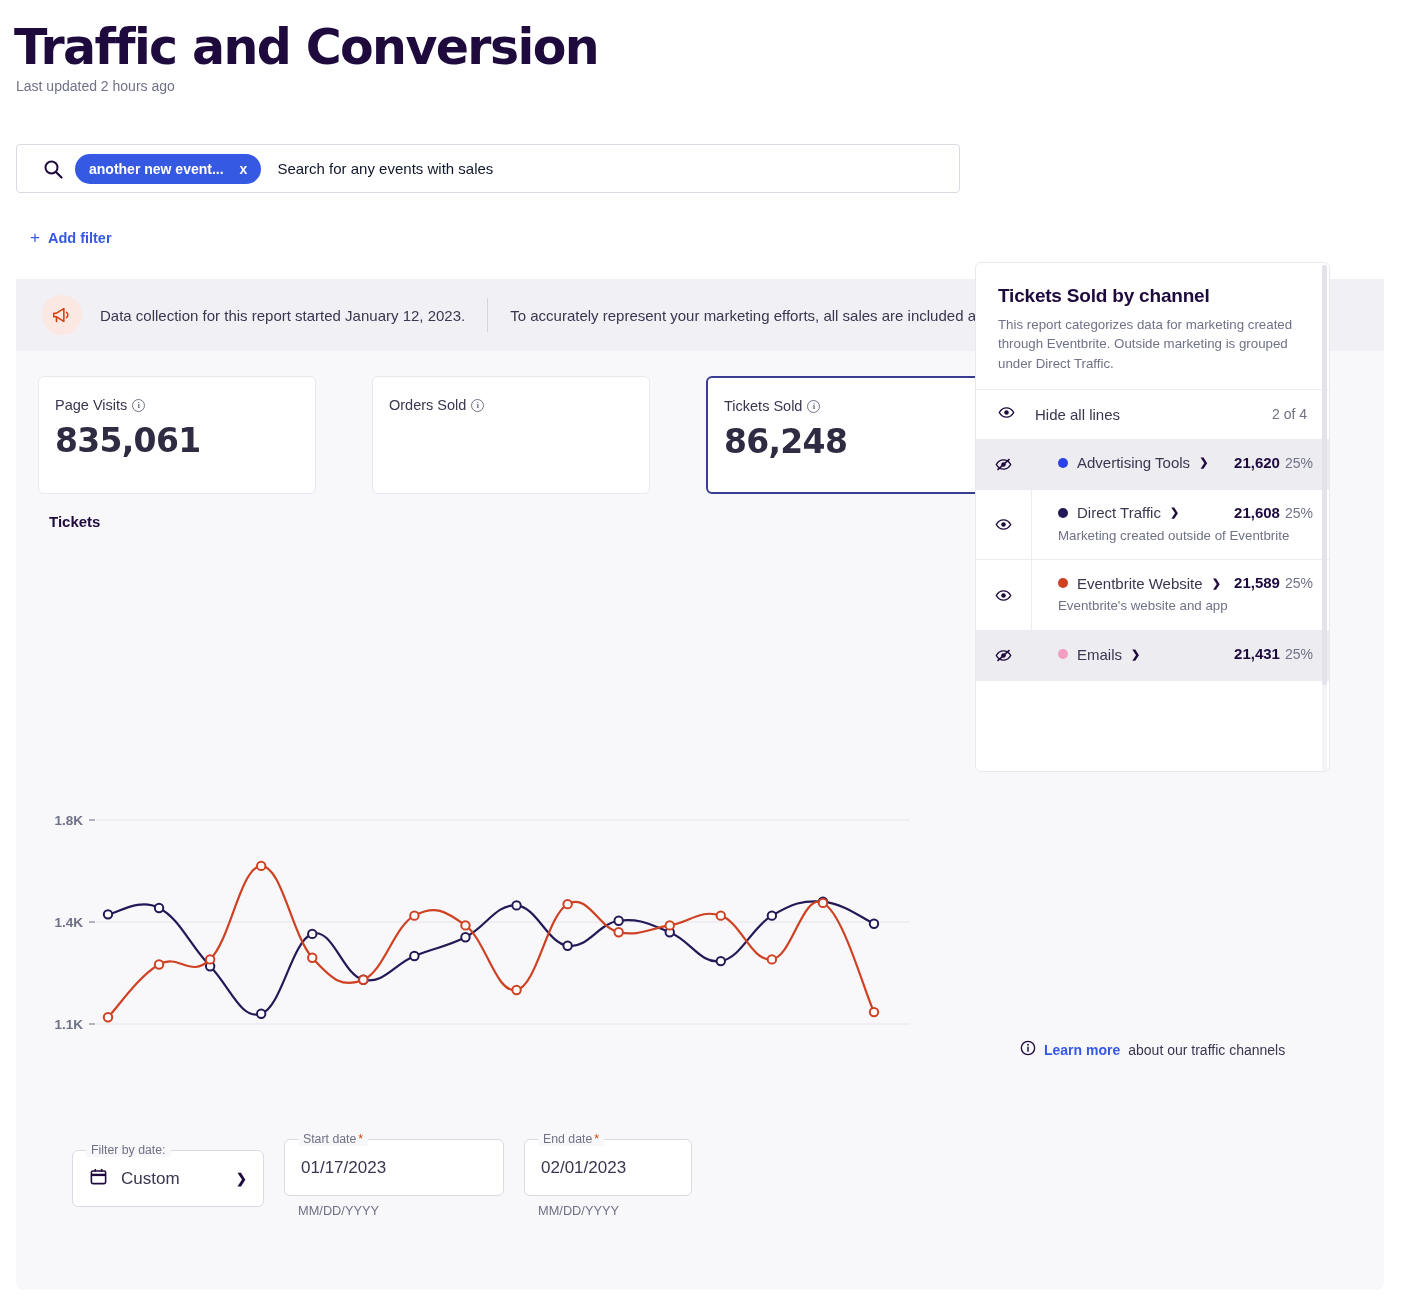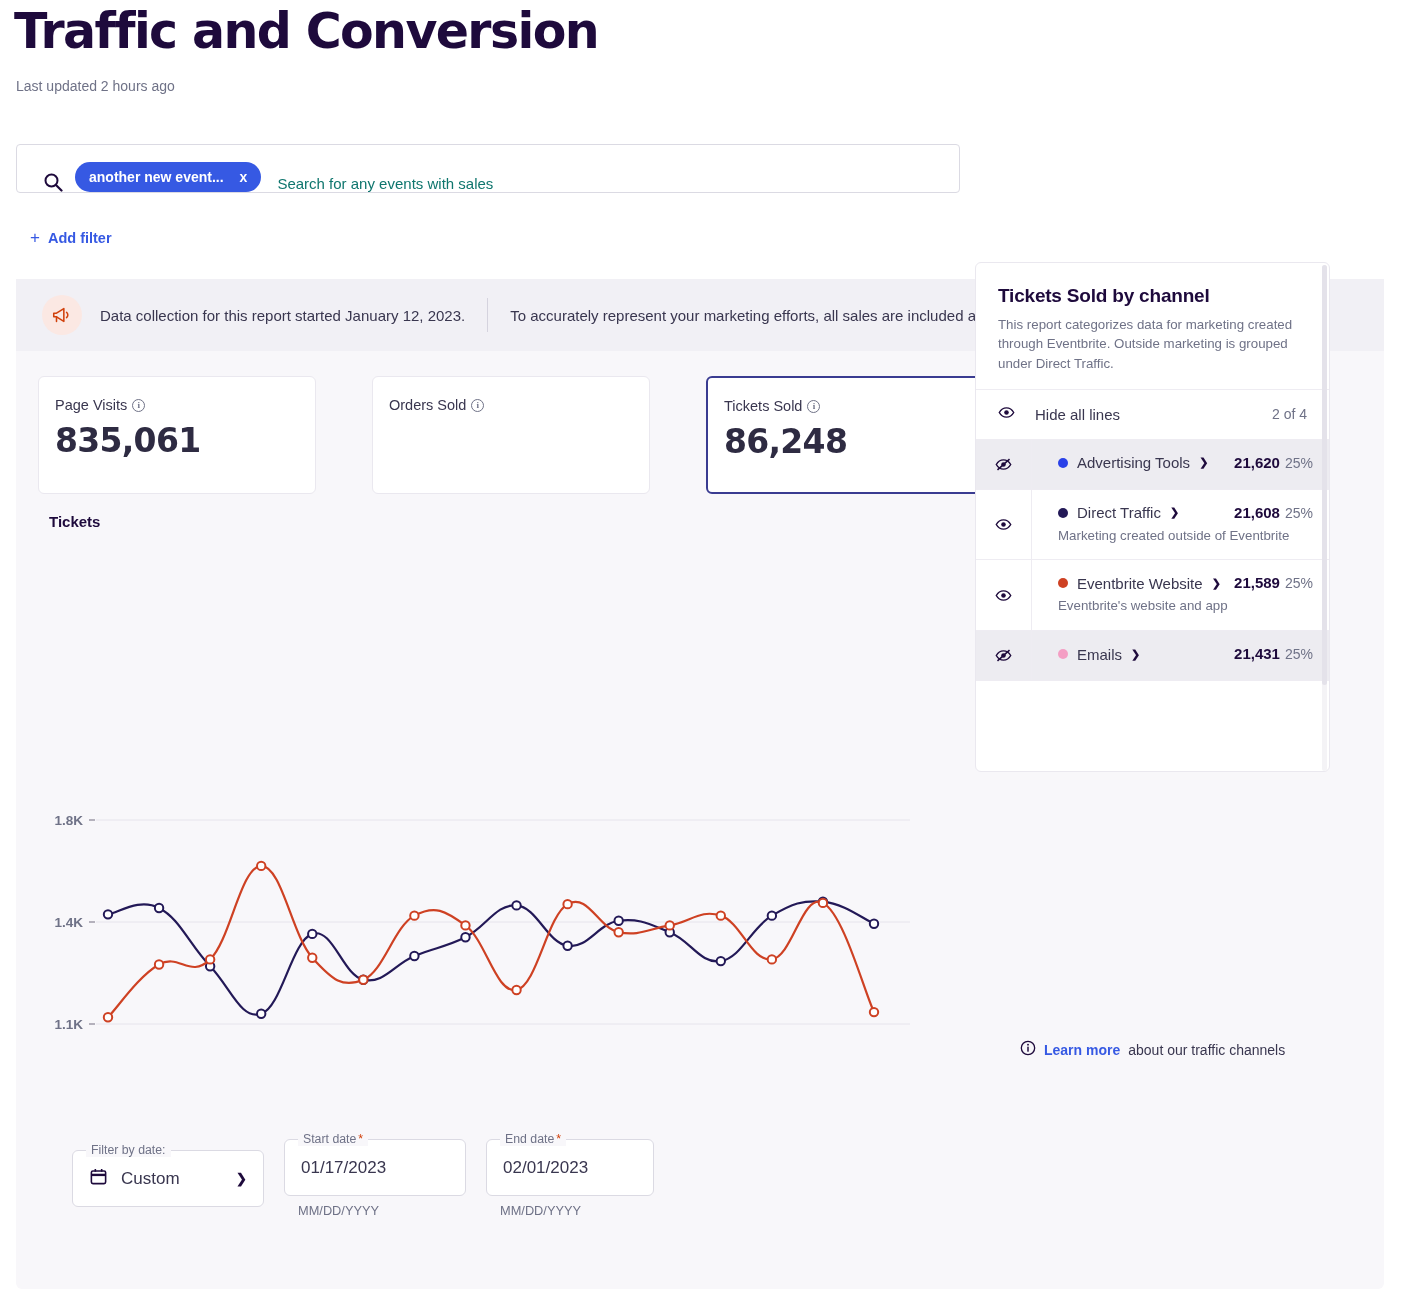--- a/index.html
+++ b/index.html
@@ -6,47 +6,47 @@
   html, body {
     width: 1414px; height: 1296px;
     background: #ffffff;
     font-family: "Liberation Sans", sans-serif;
     overflow: hidden;
   }
   .page { position: relative; width: 1414px; height: 1296px; background: #ffffff; }
 
   
   .page-title {
-    position: absolute; left: 14px; top: 6px;
+    position: absolute; left: 14px; top: 22px;
     font-size: 49px; font-weight: 800; letter-spacing: -1.6px;
     color: #1E0A3C; line-height: 1.05;
     font-family: "DejaVu Sans", sans-serif;
   }
   .last-updated {
     position: absolute; left: 16px; top: 78px;
     font-size: 14px; color: #6F7287;
   }
 
   
   .search-bar {
     position: absolute; left: 16px; top: 144px;
     width: 944px; height: 49px;
     background: #fff; border: 1px solid #DBDAE3; border-radius: 4px;
-    display: flex; align-items: flex-end; padding: 0 12px;
+    display: flex; align-items: center; padding: 0 12px;
   }
   .search-icon { width: 20px; height: 20px; margin: 0 12px 0 14px; flex: none; }
   .chip {
     display: inline-flex; align-items: center; gap: 10px;
     background: #3659E3; color: #fff; border-radius: 18px;
     height: 30px; padding: 0 8px 0 14px; font-size: 14px; font-weight: 600;
     white-space: nowrap;
   }
   .chip-x { font-size: 14px; font-weight: 700; padding: 0 6px; cursor: pointer; line-height: 1; }
   .search-input-text {
-    margin-left: 16px; font-size: 15px; color: #0f766e; flex: 1;
+    margin-left: 16px; font-size: 15px; color: #0f172a; flex: 1;
   }
 
   
   .add-filter {
     position: absolute; left: 30px; top: 228px;
     display: flex; align-items: center; gap: 8px;
     color: #3659E3; font-size: 14.5px; font-weight: 700;
   }
   .add-filter .plus { font-size: 17px; font-weight: 500; }
 
@@ -316,21 +316,21 @@
               <line x1="8" y1="2.5" x2="8" y2="6"></line>
               <line x1="16" y1="2.5" x2="16" y2="6"></line>
             </svg>
           </span>
           <span class="field-value">Custom</span>
           <span class="sel-chev">❯</span>
         </div>
       </div>
 
       <div class="fieldwrap">
-        <div class="field" style="width:182px;">
+        <div class="field" style="width:220px;">
           <span class="field-legend">
             <span>Start date</span><span class="req">*</span>
           </span>
           <span class="field-value">01/17/2023</span>
         </div>
         <span class="field-hint">MM/DD/YYYY</span>
       </div>
 
       <div class="fieldwrap">
         <div class="field" style="width:168px;">

